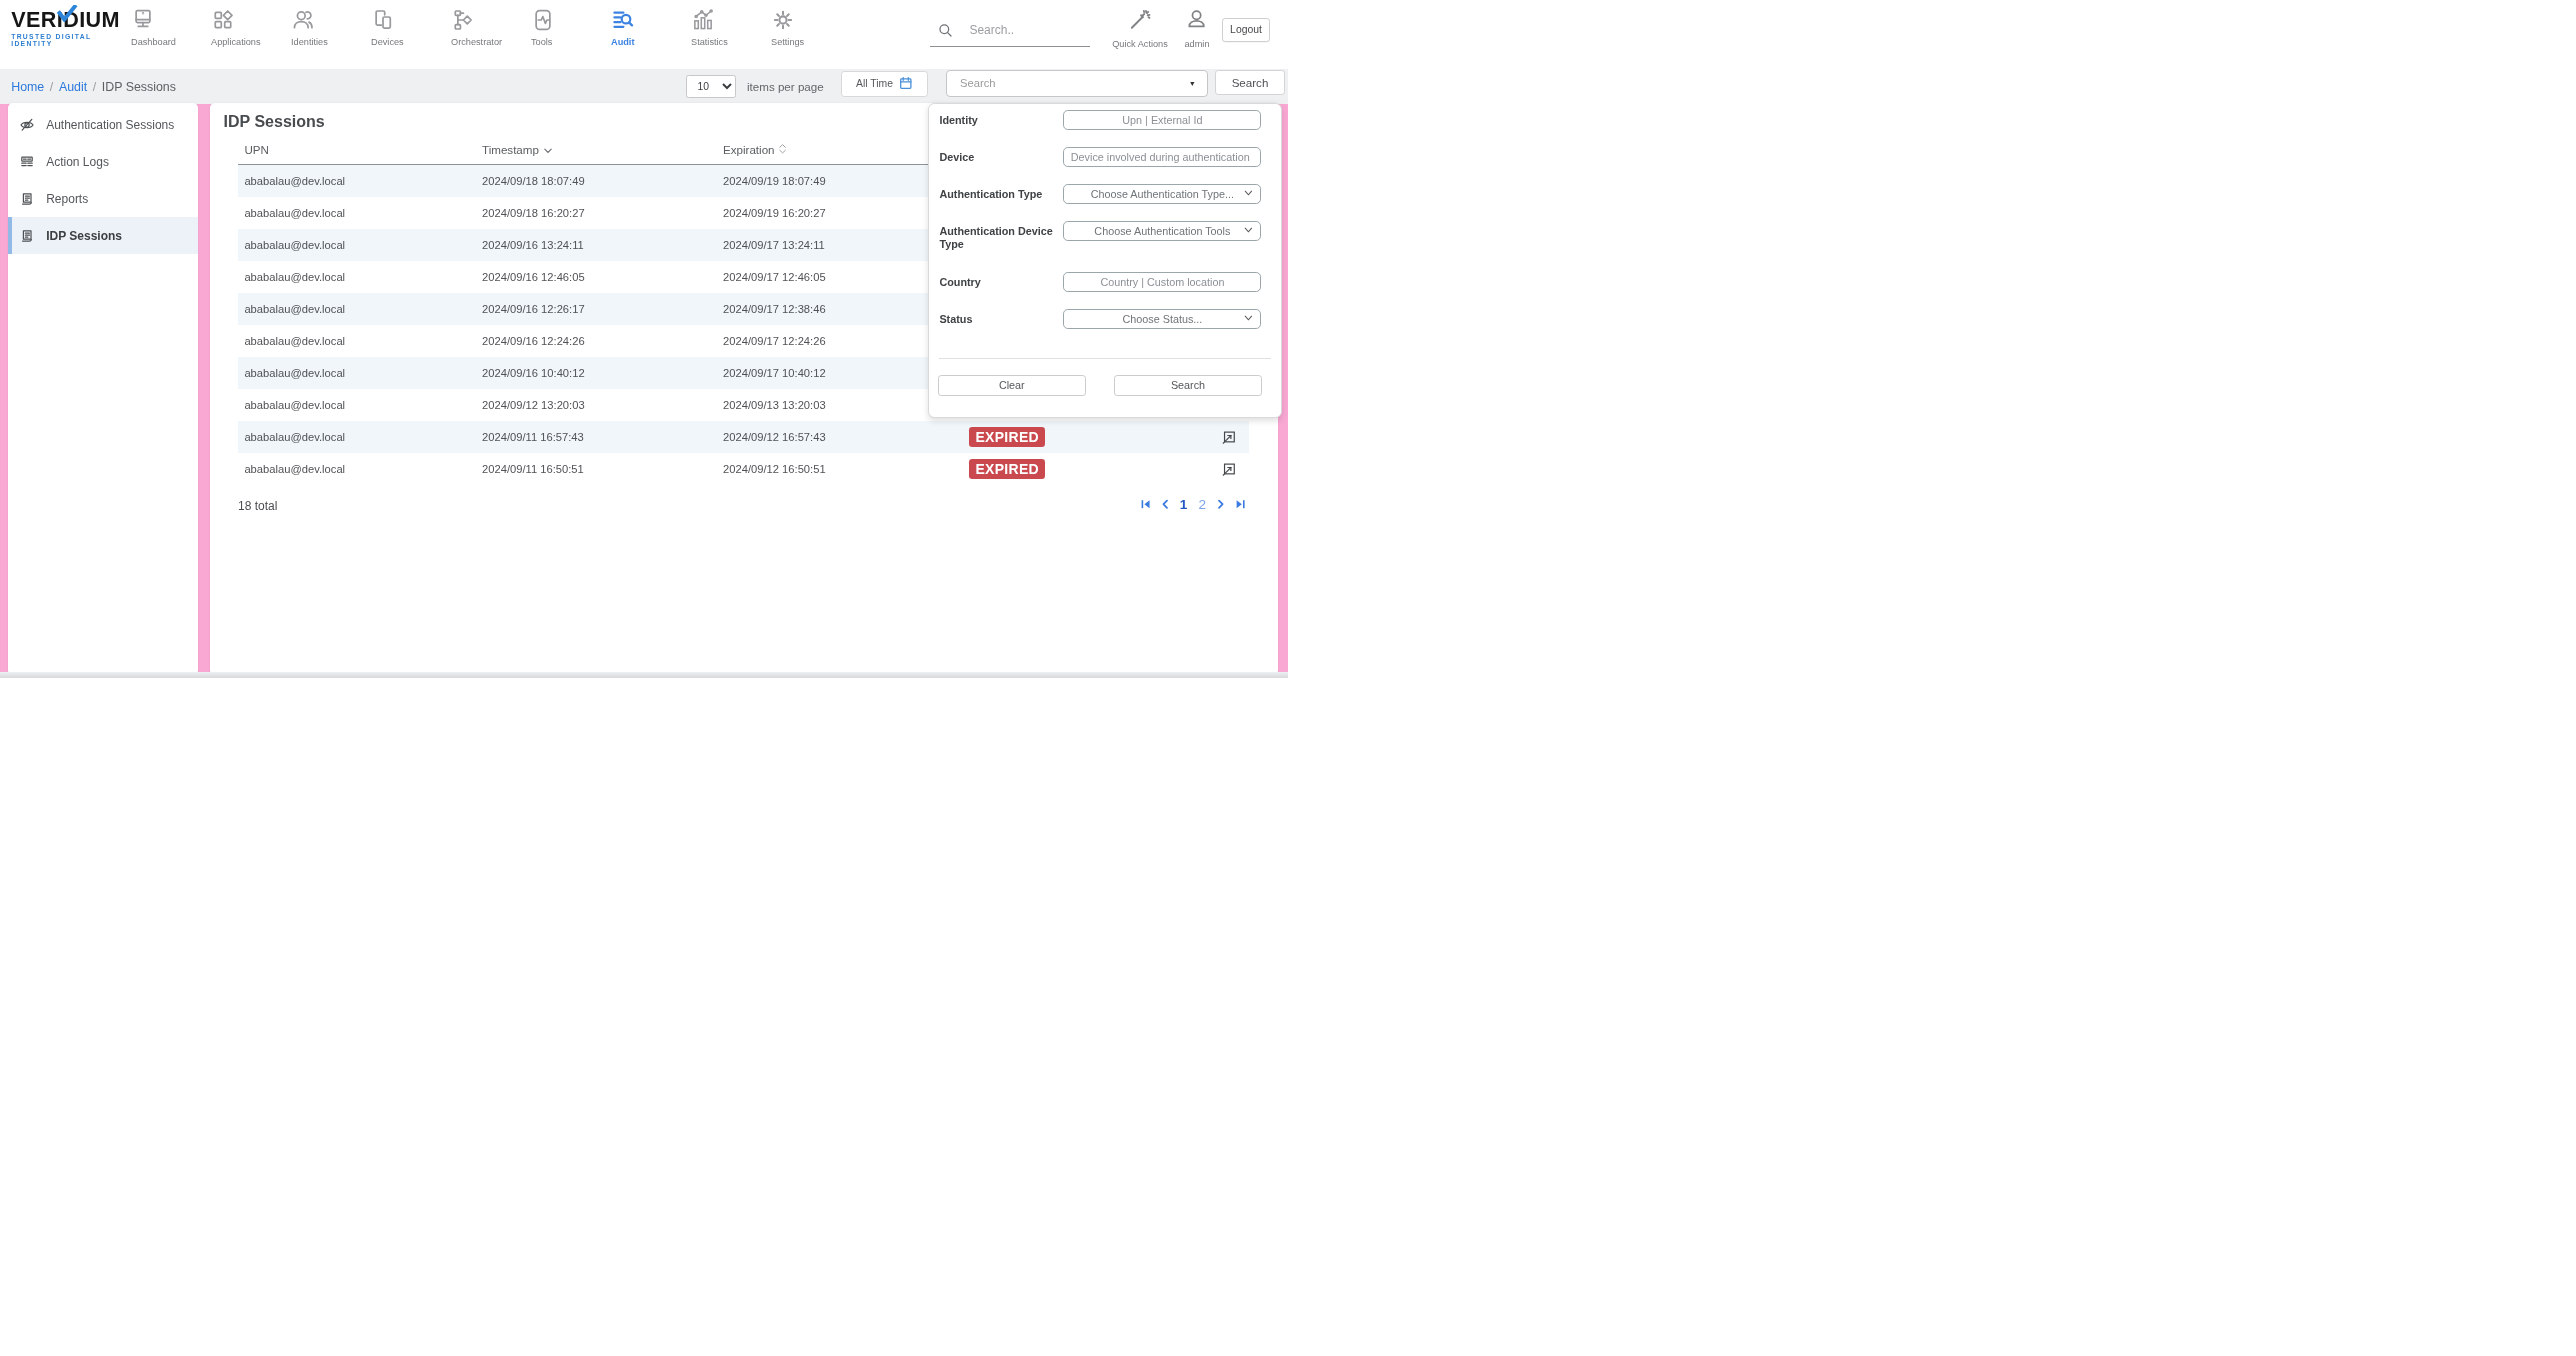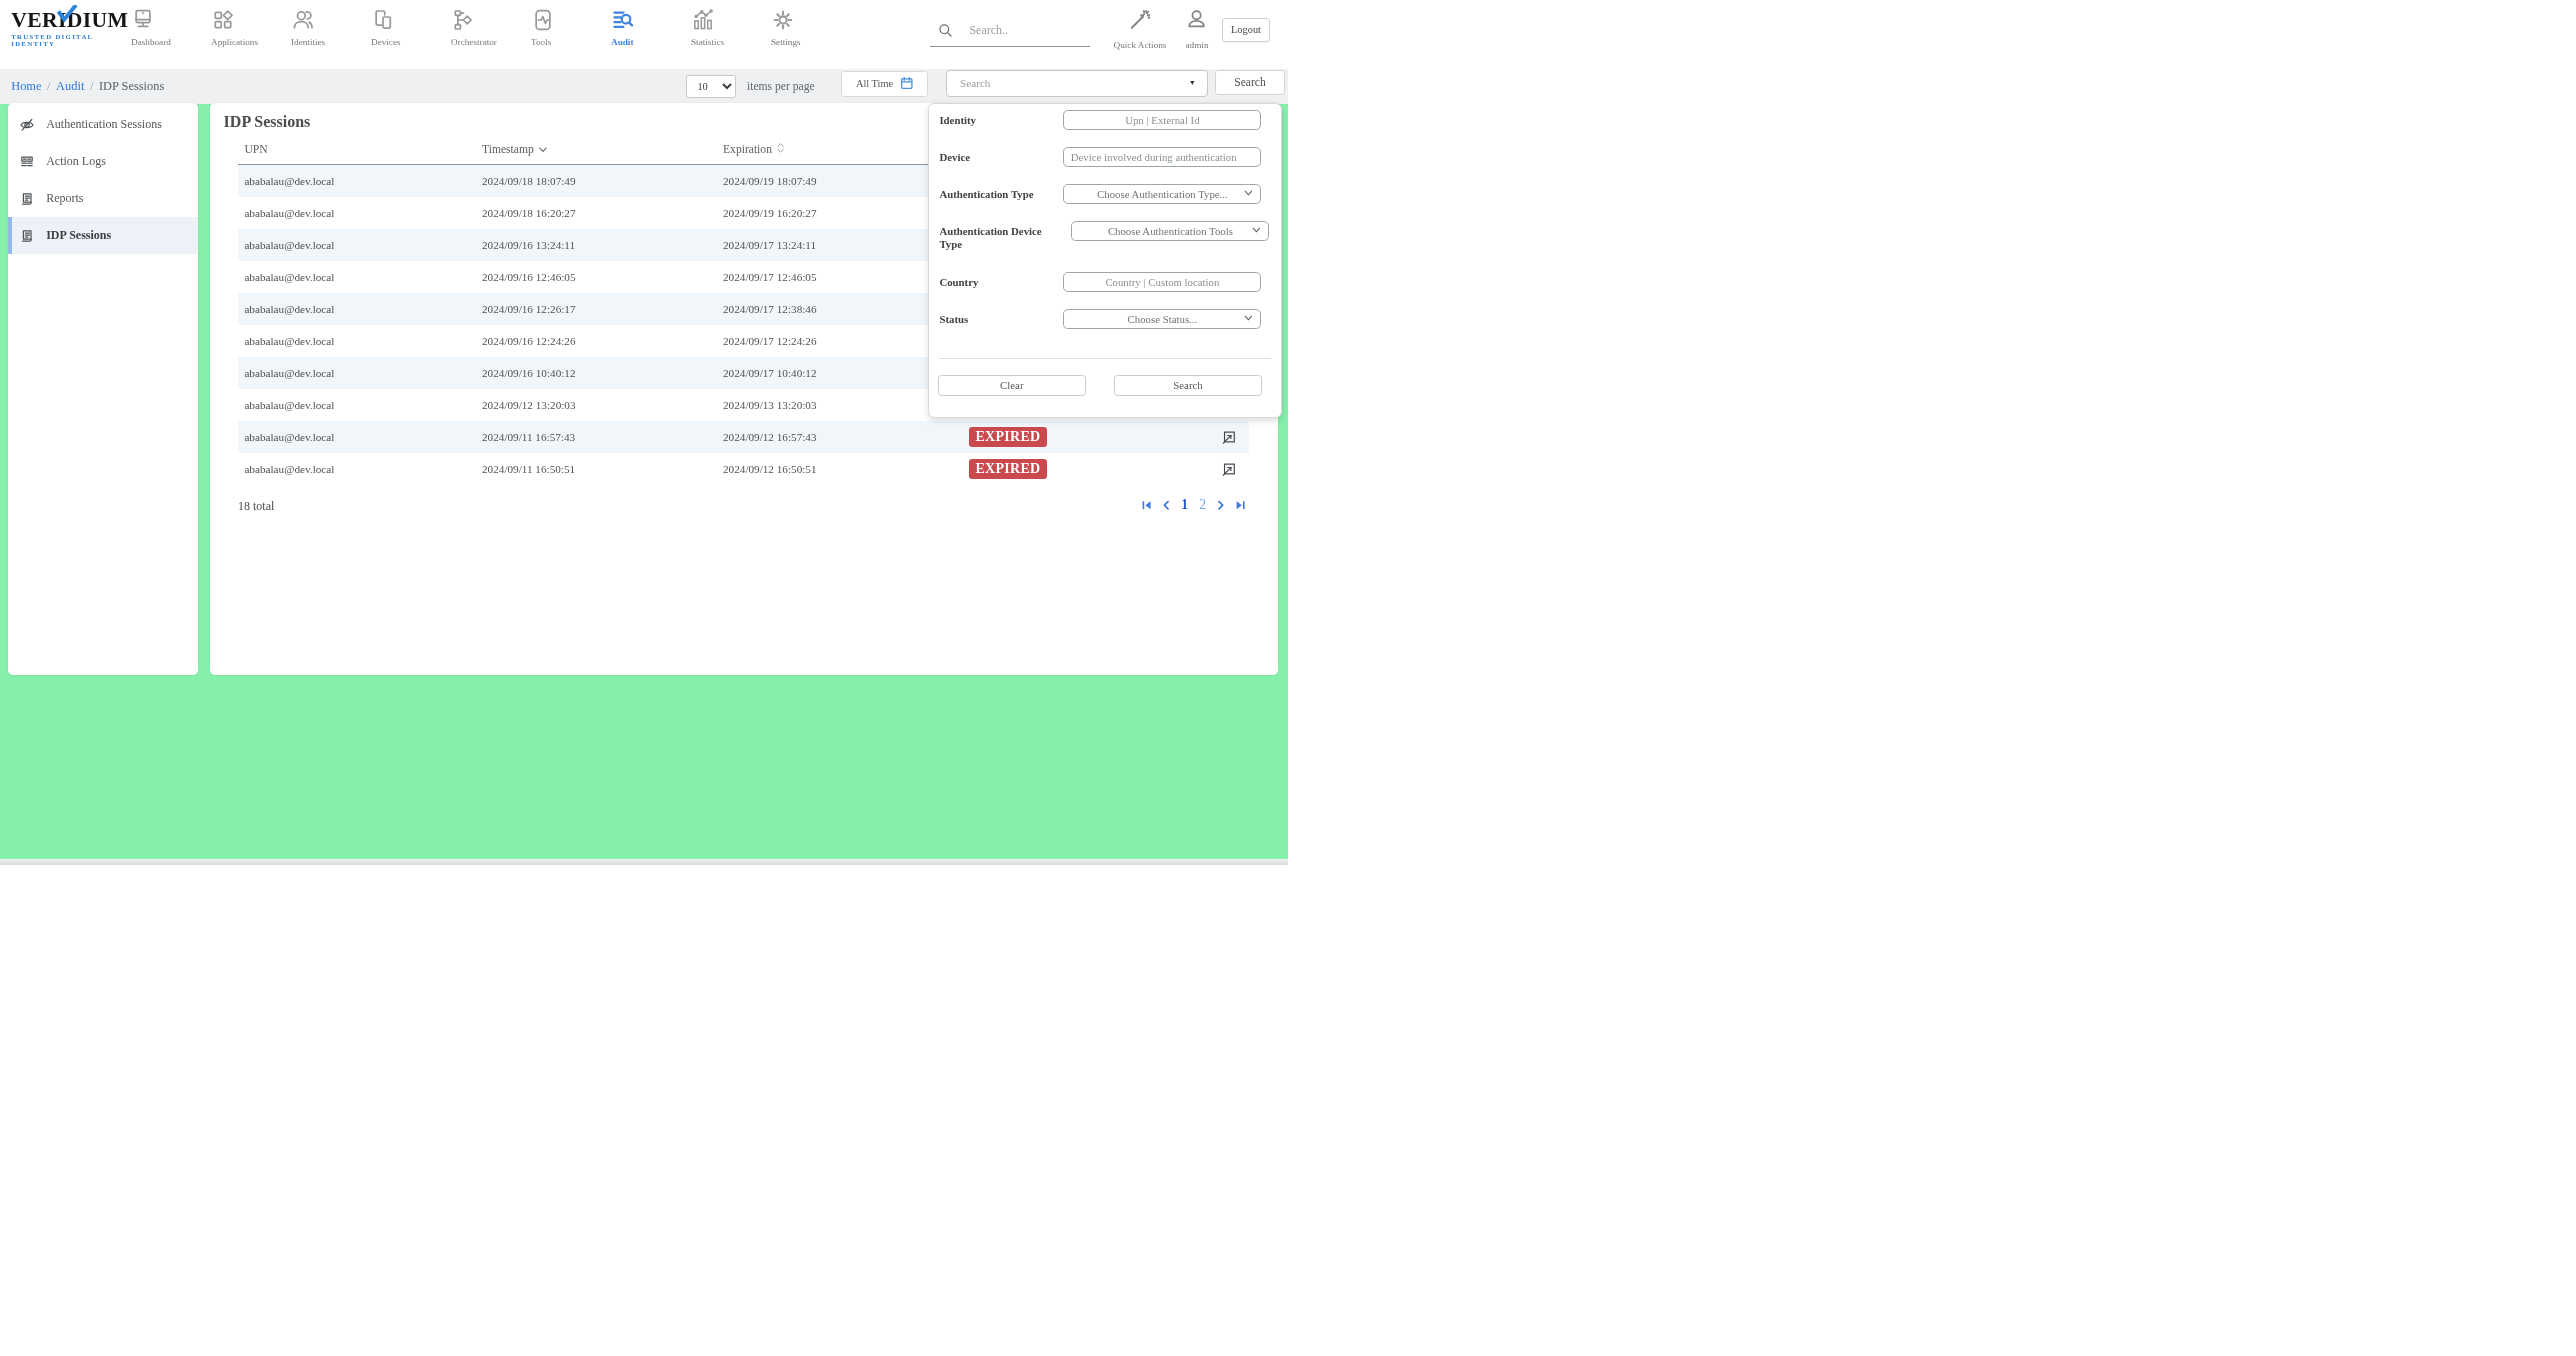--- a/index.html
+++ b/index.html
@@ -1,17 +1,17 @@
 <!DOCTYPE html>
 <html style="--accent: #3c83e2; --badge: #c9494f;font-size:13px"><head>
 <meta charset="utf-8">
 <style>
   html,body{margin:0;padding:0;}
-  .app{position:relative;width:1288px;height:865px;overflow:hidden;
-       background:#86efac;font-family:Liberation Serif, serif;
+  .app{position:relative;width:1288px;height:678px;overflow:hidden;
+       background:#f9a8d4;font-family:Liberation Sans, sans-serif;
        -webkit-font-smoothing:antialiased;}
   
   .header{position:absolute;left:0;top:0;width:1288px;height:69px;background:#ffffff;}
   .logo{position:absolute;left:11.2px;top:8px;width:120px;cursor:pointer;}
   .wordmark{font-size:21.6px;font-weight:800;letter-spacing:0.4px;color:#161617;line-height:24px;}
   .logo-check{position:absolute;left:46px;top:-3.2px;}
   .tagline{font-size:6.8px;font-weight:700;color:#2e7fd0;letter-spacing:1.3px;margin-top:0.8px;}
   .mainnav{position:absolute;left:131px;top:6.4px;display:flex;}
   .nav-item{width:80px;height:53px;display:flex;flex-direction:column;align-items:flex-start;
             justify-content:flex-start;cursor:pointer;color:#85888b;}
@@ -81,21 +81,21 @@
   .total{position:absolute;left:28px;top:396px;font-size:12px;color:#4a4d50;}
   .pager{position:absolute;right:32px;top:394px;display:flex;align-items:center;gap:9.6px;}
   .pg-btn{display:flex;align-items:center;cursor:pointer;}
   .pg-num{font-size:13.6px;color:#7ba1e8;cursor:pointer;padding:0 1.6px;}
   .pg-num.active{color:#2257c4;font-weight:700;}
   
   .filter{position:absolute;left:928px;top:103px;width:354px;height:315px;background:#fff;
           border:0.8px solid #d9d9d9;border-radius:6.4px;box-shadow:0 2.4px 6.4px rgba(0,0,0,.13);
           z-index:10;box-sizing:border-box;padding:6.4px 0 0 10.4px;}
   .f-row{display:flex;height:37px;}
-  .f-row:nth-of-type(4){height:51px;gap:8px;}
+  .f-row:nth-of-type(4){height:51px;}
   .f-label{width:124px;padding-top:3.2px;font-size:10.8px;font-weight:700;color:#3f4245;line-height:13.6px;}
   .f-ctrl{width:198px;height:20px;border:0.8px solid #9aa6ab;border-radius:4.8px;box-sizing:border-box;
           background:#fff;display:flex;align-items:center;position:relative;overflow:hidden;}
   .f-input{border:none;outline:none;width:100%;height:100%;font-size:10.8px;font-family:inherit;
            text-align:center;color:#55585a;background:transparent;}
   .f-input::placeholder{color:#8b9095;}
   .f-row:nth-of-type(2) .f-input{text-align:left;padding-left:6.4px;}
   .f-select{width:100%;text-align:center;font-size:10.8px;color:#6f7478;cursor:pointer;}
   .f-chev{position:absolute;right:7.2px;top:4.8px;display:flex;}
   .f-divider{margin:11.2px 10.4px 0 0;border-top:0.8px solid #e0e0e0;}

